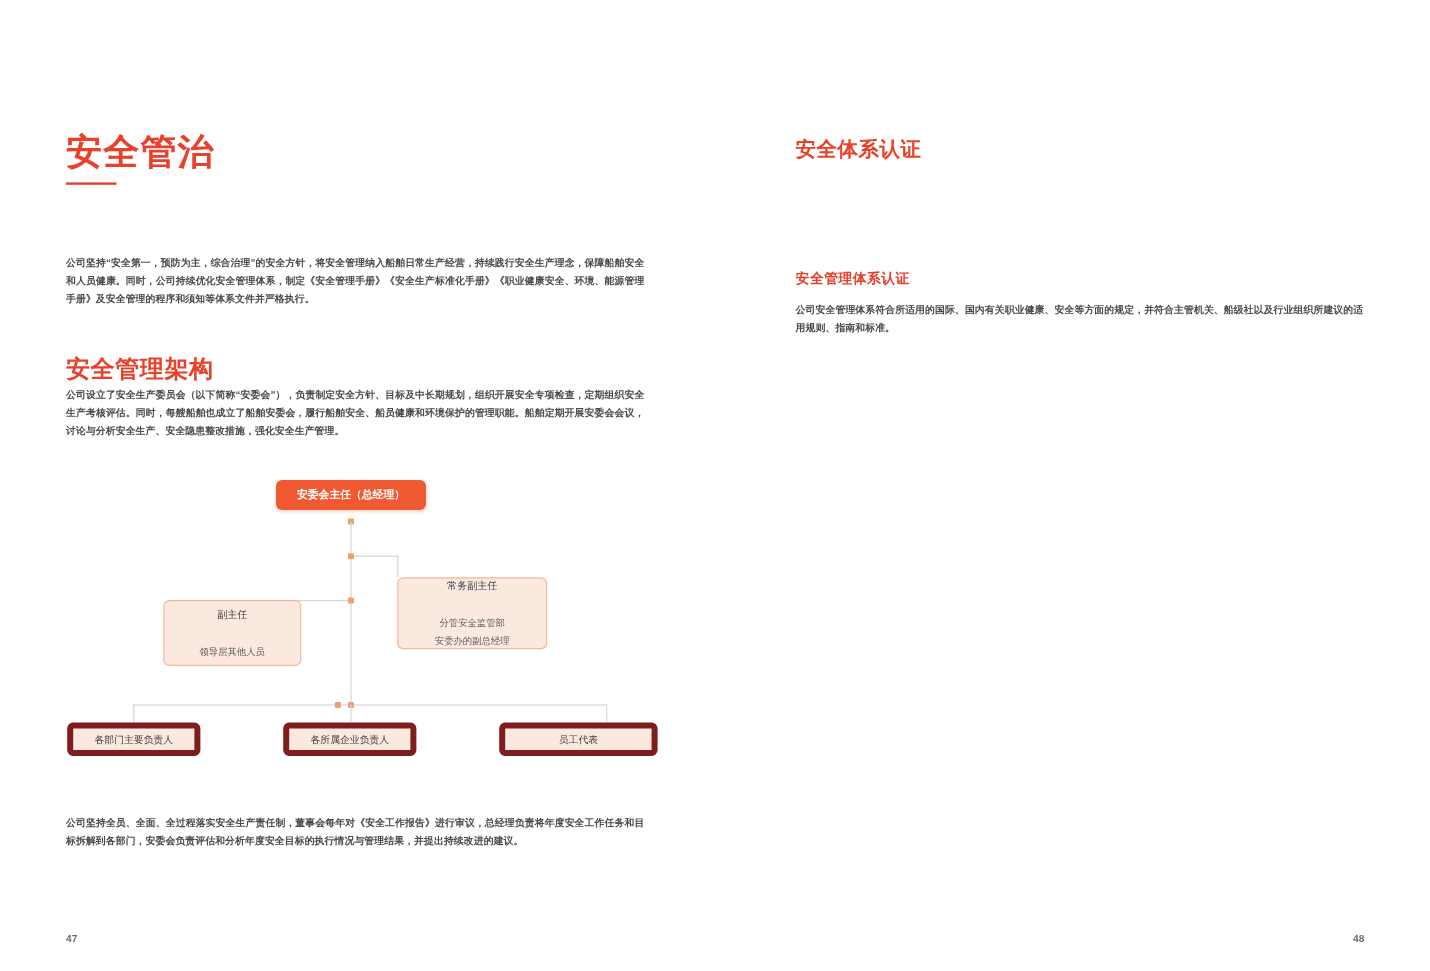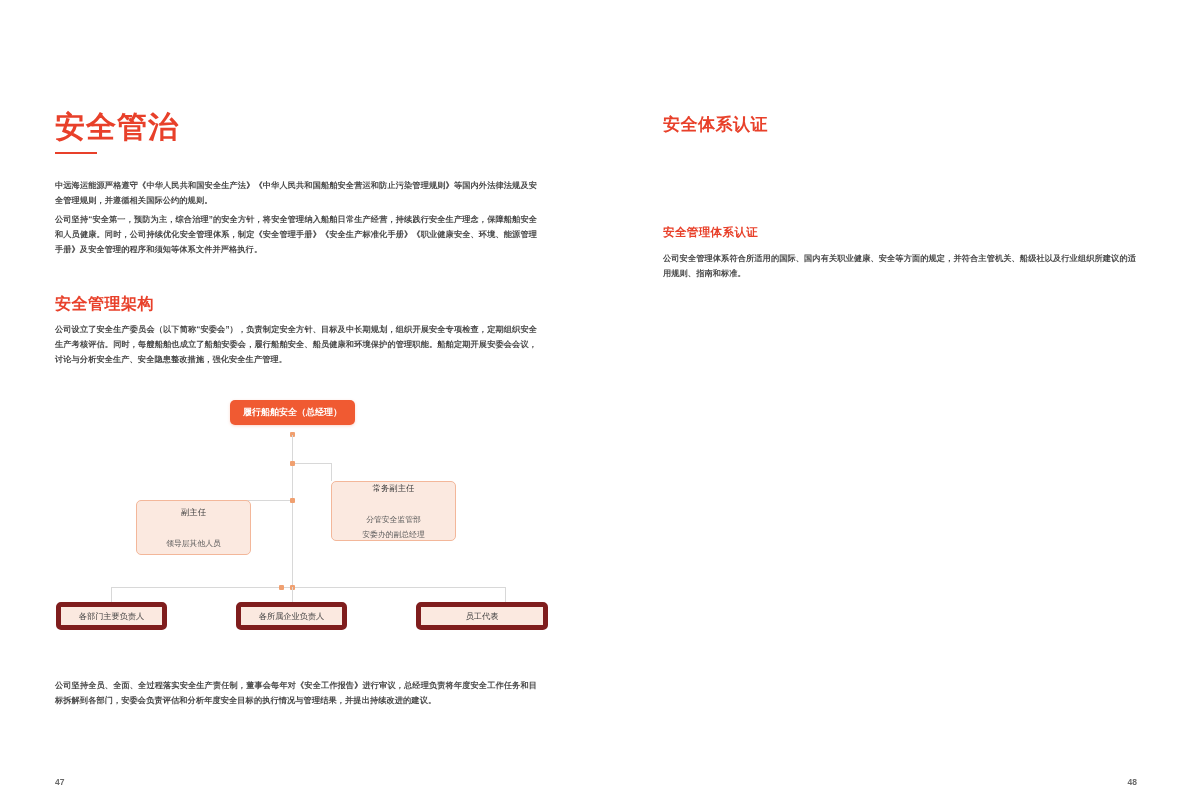--- a/index.html
+++ b/index.html
@@ -25,21 +25,21 @@
     margin-top:9px;font-size:8.5px;font-weight:bold;color:#555;letter-spacing:.3px;
     filter:blur(.6px);
   }
 
   
   .h1{
     position:absolute;font-size:30px;font-weight:bold;color:#e8402a;letter-spacing:1px;
   }
   .h1-rule{position:absolute;width:42px;height:2px;background:#e8402a;}
   .h2{
-    position:absolute;font-size:16px;font-weight:bold;color:#e8402a;letter-spacing:.5px;
+    position:absolute;font-size:20px;font-weight:bold;color:#e8402a;letter-spacing:.5px;
   }
   .h3{
     position:absolute;font-size:11.5px;font-weight:bold;color:#e8402a;letter-spacing:.4px;
   }
   .para{
     position:absolute;font-size:8.2px;line-height:1.85;color:#4a4a4a;font-weight:bold;
     text-align:justify;filter:blur(.45px);letter-spacing:.1px;
   }
 
   
@@ -77,30 +77,29 @@
 
 <div class="spread">
   <div class="gutter"></div>
 
   <div class="page page-left">
 
 
     <div class="h1" style="left:55px;top:107px;">安全管治</div>
     <div class="h1-rule" style="left:55px;top:152px;"></div>
 
-    <div class="para" style="left:55px;top:178px;width:482px;">中远海运能源严格遵守《中华人民共和国安全生产法》《中华人民共和国船舶安全营运和防止污染管理规则》等国内外法律法规及安全管理规则，并遵循相关国际公约的规则。</div>
     <div class="para" style="left:55px;top:212px;width:482px;">公司坚持“安全第一，预防为主，综合治理”的安全方针，将安全管理纳入船舶日常生产经营，持续践行安全生产理念，保障船舶安全和人员健康。同时，公司持续优化安全管理体系，制定《安全管理手册》《安全生产标准化手册》《职业健康安全、环境、能源管理手册》及安全管理的程序和须知等体系文件并严格执行。</div>
 
     <div class="h2" style="left:55px;top:294px;">安全管理架构</div>
     <div class="para" style="left:55px;top:322px;width:482px;">公司设立了安全生产委员会（以下简称“安委会”），负责制定安全方针、目标及中长期规划，组织开展安全专项检查，定期组织安全生产考核评估。同时，每艘船舶也成立了船舶安委会，履行船舶安全、船员健康和环境保护的管理职能。船舶定期开展安委会会议，讨论与分析安全生产、安全隐患整改措施，强化安全生产管理。</div>
 
     <div class="chart">
 
       <div class="node root" style="left:190px;top:10px;width:125px;height:25px;">
-        <span>履行船舶安全（总经理）</span>
+        <span>安委会主任（总经理）</span>
       </div>
       <div class="dot" style="left:250px;top:42px;"></div>
       <div class="ln v" style="left:252px;top:45px;height:152px;"></div>
 
       <div class="ln h" style="left:252px;top:73px;width:40px;"></div>
       <div class="ln v" style="left:291px;top:73px;height:18px;"></div>
       <div class="dot" style="left:250px;top:71px;"></div>
       <div class="node lvl" style="left:291px;top:91px;width:125px;height:60px;">
         <span class="t">常务副主任</span>
         <span class="d">分管安全监管部</span>

